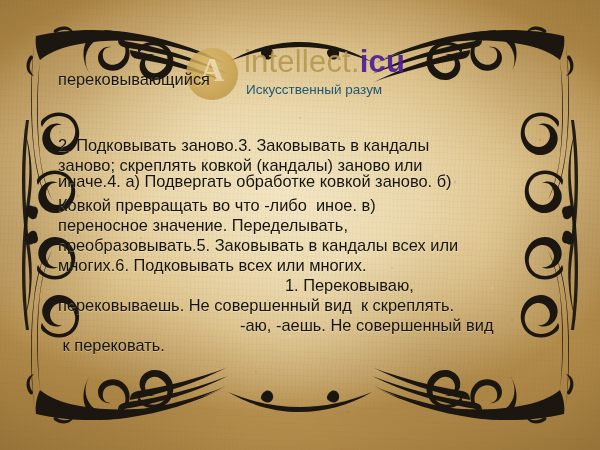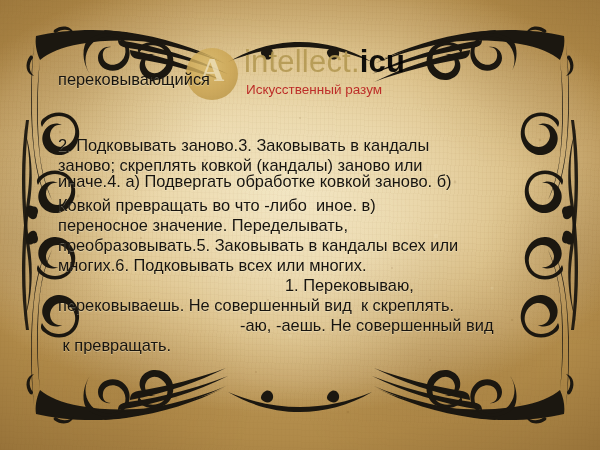--- a/index.html
+++ b/index.html
@@ -99,26 +99,26 @@
   }
   #wm-title {
     position: absolute;
     left: 58px; top: 0px;
     font-size: 31px;
     letter-spacing: .2px;
     color: #b59a54;
     opacity: .92;
     white-space: nowrap;
   }
-  #wm-title b { color: #000000; font-weight: 700; }
+  #wm-title b { color: #4c1d95; font-weight: 700; }
   #wm-sub {
     position: absolute;
     left: 60px; top: 38px;
     font-size: 13.5px;
-    color: #b91c1c;
+    color: #0c4a6e;
     opacity: .9;
     white-space: nowrap;
   }
 
   
   #article {
     position: absolute;
     left: 0; top: 0;
     width: 600px; height: 450px;
   }
@@ -272,16 +272,16 @@
     <div class="tline" style="left:58px; top:156px;">заново; скреплять ковкой (кандалы) заново или</div>
     <div class="tline" style="left:58px; top:172px;">иначе.4. а) Подвергать обработке ковкой заново. б)</div>
     <div class="tline" style="left:58px; top:216px;">переносное значение. Переделывать,</div>
     <div class="tline" style="left:58px; top:196px;">Ковкой превращать во что -либо  иное. в)</div>
     <div class="tline" style="left:58px; top:236px;">преобразовывать.5. Заковывать в кандалы всех или</div>
     <div class="tline" style="left:58px; top:256px;">многих.6. Подковывать всех или многих.</div>
 
     <div class="tline" style="left:285px; top:276px;">1. Перековываю,</div>
     <div class="tline" style="left:58px; top:296px;">перековываешь. Не совершенный вид  к скреплять.</div>
     <div class="tline" style="left:240px; top:316px;">-аю, -аешь. Не совершенный вид</div>
-    <div class="tline" style="left:58px; top:336px;"> к превращать.</div>
+    <div class="tline" style="left:58px; top:336px;"> к перековать.</div>
   </div>
 
 </div>
 
 </body></html>

